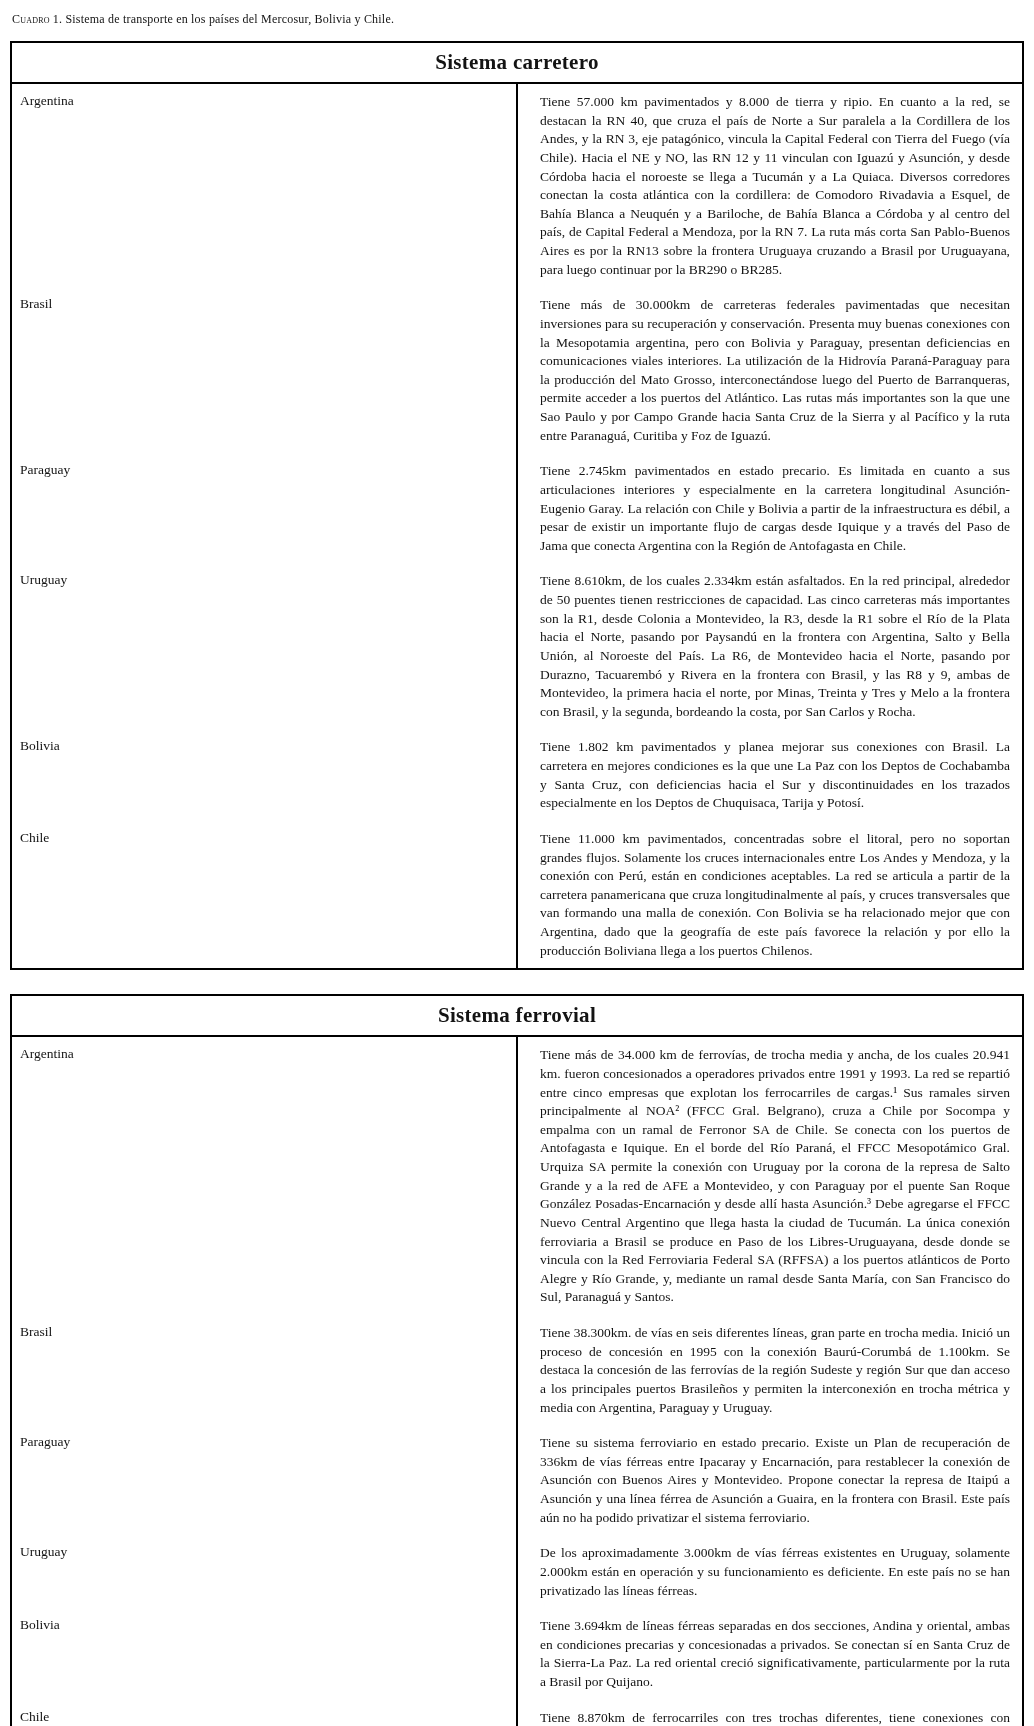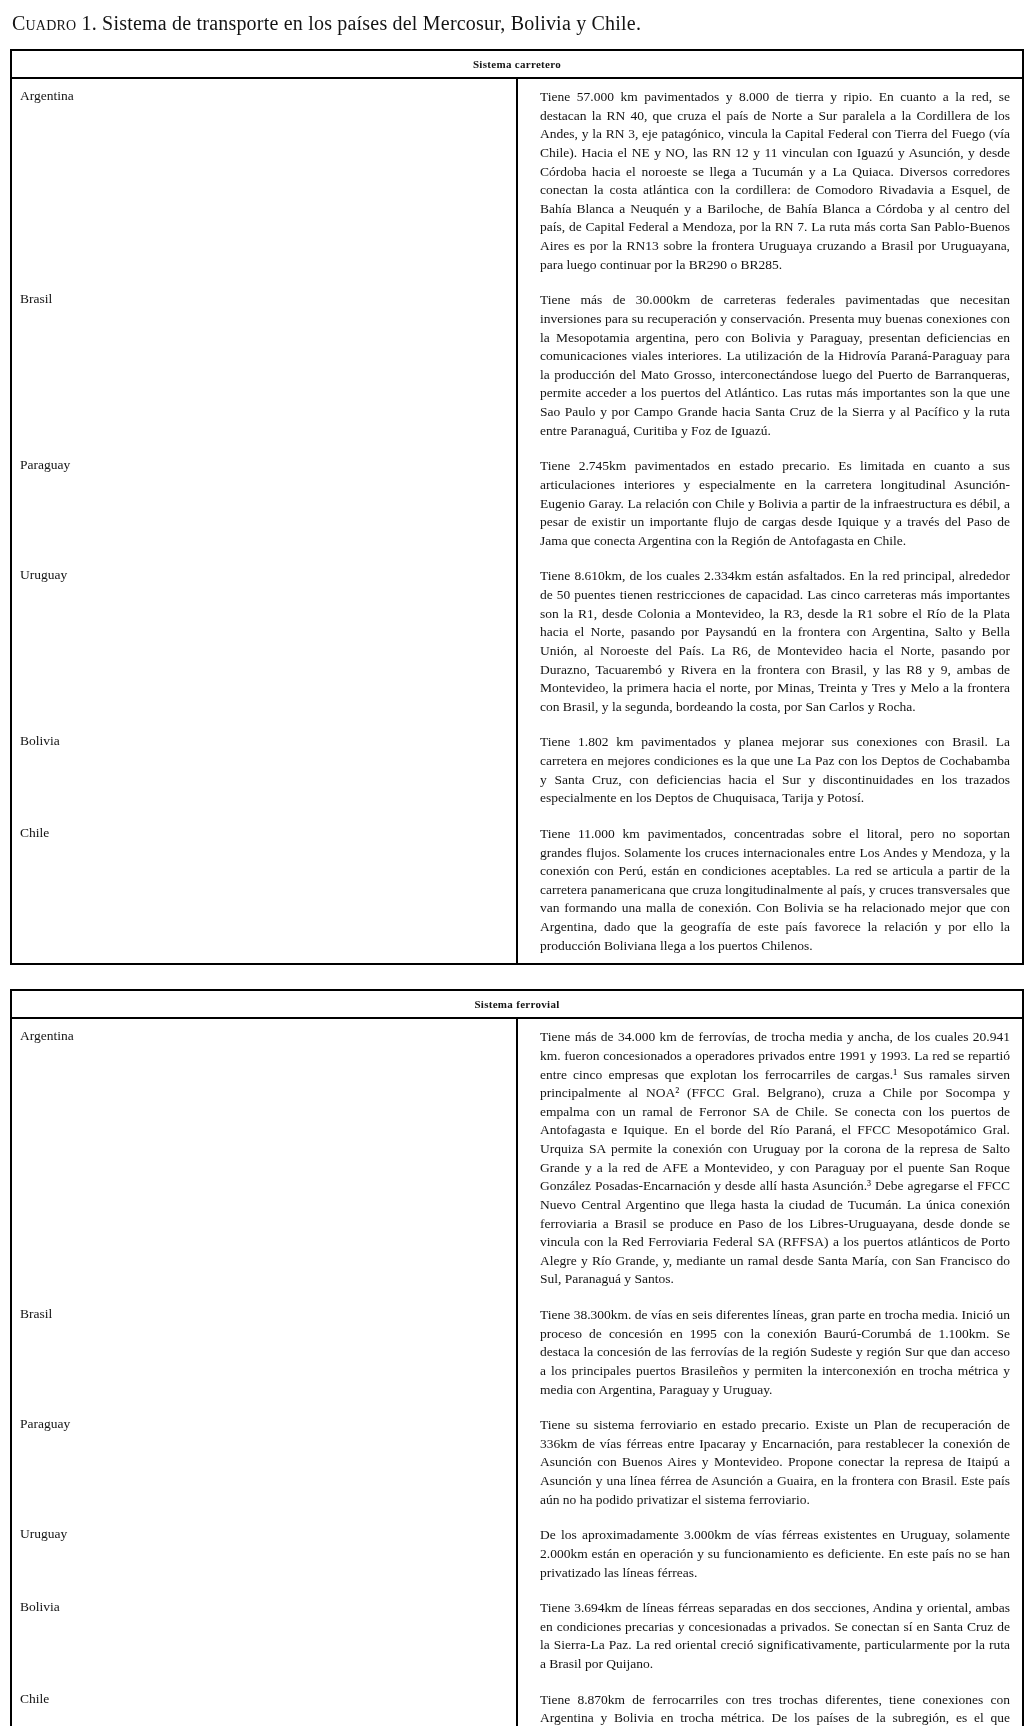--- a/index.html
+++ b/index.html
@@ -2,29 +2,29 @@
 <html><head>
 <meta charset="utf-8">
 <style>
   html, body { margin:0; padding:0; background:#ffffff; }
   .page {
     width:1034px; box-sizing:border-box;
     padding:8px 10px 20px 10px;
     font-family:"Liberation Serif", "DejaVu Serif", serif;
     color:#131313; background:#ffffff;
   }
-  .doc-title { font-size:20px; margin:4px 0 14px 2px; letter-spacing:0.2px; }
+  .doc-title { font-size:12px; margin:4px 0 14px 2px; letter-spacing:0.2px; }
   .doc-title .smallcaps { font-variant:small-caps; }
   table.systbl {
     width:100%; border-collapse:collapse; border:2px solid #000;
     margin:0 0 24px 0; table-layout:fixed;
   }
   td.hdrcell {
     border-bottom:2px solid #000; text-align:center; font-weight:bold;
-    font-size:11px; padding:7px 0; letter-spacing:0.3px;
+    font-size:21px; padding:7px 0; letter-spacing:0.3px;
   }
   td.country {
     width:82px; border-right:2px solid #000; vertical-align:top;
     padding:9px 4px 8px 8px; font-size:13.5px;margin-top:16px;
   }
   td.desc {
     vertical-align:top; padding:9px 12px 8px 22px;
     font-size:13.5px; line-height:1.38; text-align:justify;
   }
 </style>

